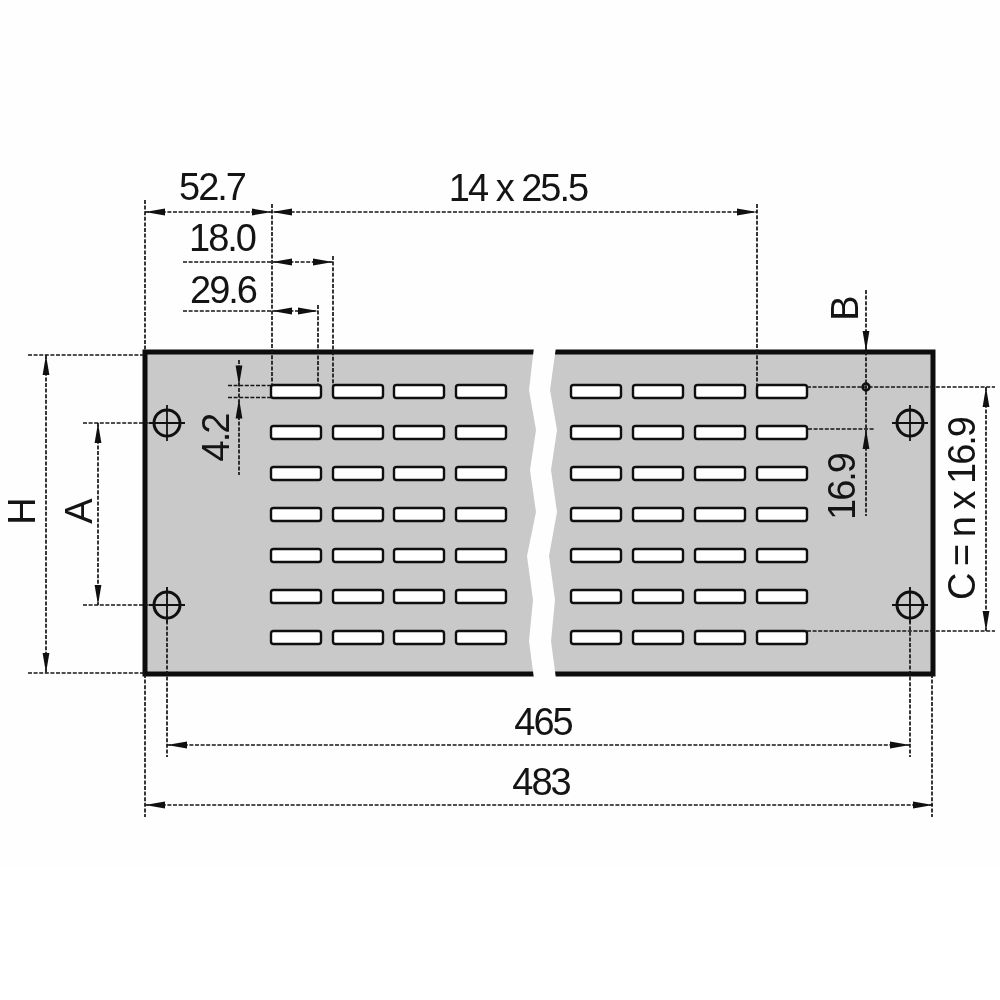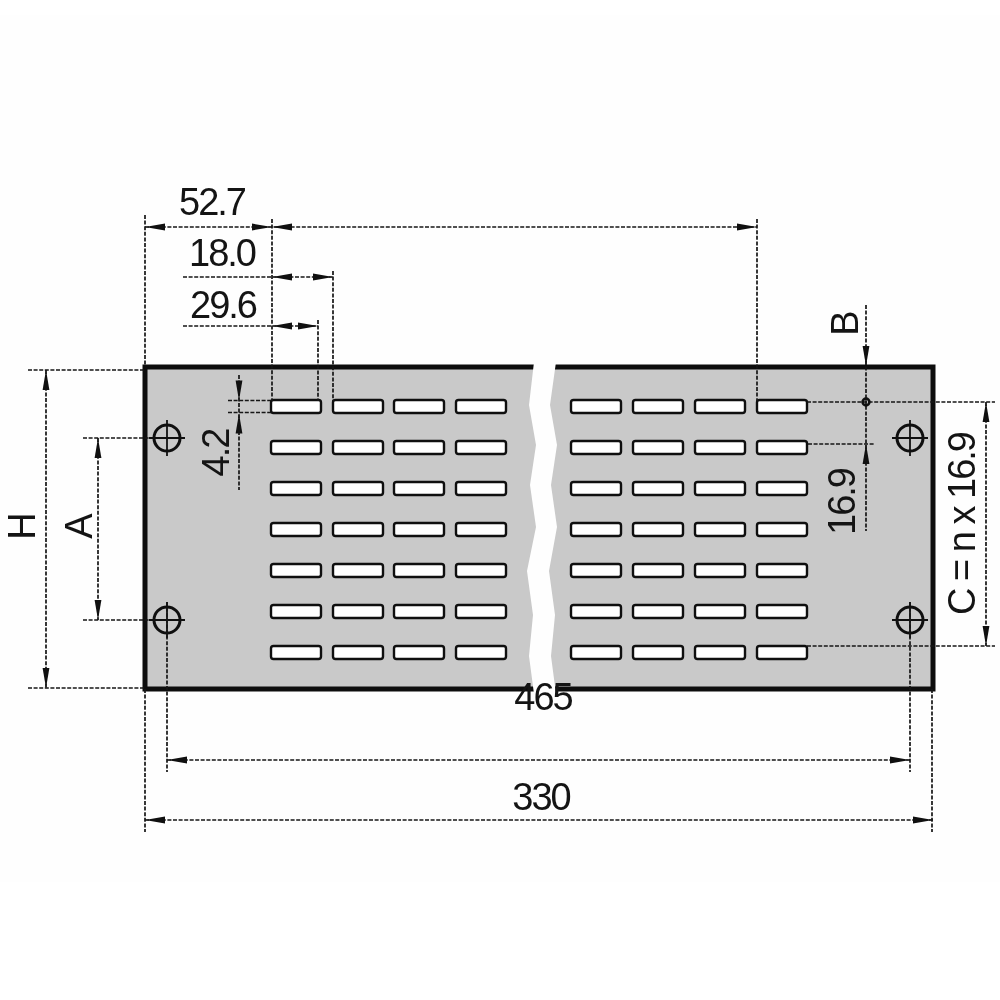--- a/index.html
+++ b/index.html
@@ -1,18 +1,18 @@
 <!DOCTYPE html>
 <html><head>
 <meta charset="utf-8">
 <style>
   html,body{margin:0;padding:0;background:#ffffff;}
   #stage{
     position:relative;width:1000px;height:867px;background:#fefefe;
-    font-family:"Liberation Sans",sans-serif;overflow:hidden;margin-top:15px;
+    font-family:"Liberation Sans",sans-serif;overflow:hidden;
   }
   #dwg{position:absolute;left:0;top:0;}
   .lbl{
     position:absolute;
     font:400 38px/1 "Liberation Sans",sans-serif;
     letter-spacing:-2px;
     color:#141414;
     white-space:nowrap;
     transform:translate(-50%,-50%);
   }
@@ -194,23 +194,24 @@
 
       <polygon class="arr" points="167,745 187,741.6 187,748.4"></polygon>
       <polygon class="arr" points="910,745 890,741.6 890,748.4"></polygon>
 
       <polygon class="arr" points="145,805 165,801.6 165,808.4"></polygon>
       <polygon class="arr" points="933,805 913,801.6 913,808.4"></polygon>
     </g>
   </svg>
 
   <div class="lbl" style="left:212px;top:187px">52.7</div>
+  <div class="lbl" style="left:518px;top:188px">14 x 25.5</div>
   <div class="lbl" style="left:222px;top:238px">18.0</div>
   <div class="lbl" style="left:223px;top:290px">29.6</div>
   <div class="lbl v" style="left:216px;top:438px">4.2</div>
   <div class="lbl v" style="left:845px;top:309px">B</div>
   <div class="lbl v" style="left:842px;top:487px">16.9</div>
   <div class="lbl v" style="left:962px;top:509px">C = n x 16.9</div>
   <div class="lbl v" style="left:22px;top:512px">H</div>
   <div class="lbl v" style="left:79px;top:512px">A</div>
-  <div class="lbl" style="left:543px;top:682px">465</div>
-  <div class="lbl" style="left:541px;top:782px">330</div>
+  <div class="lbl" style="left:543px;top:722px">465</div>
+  <div class="lbl" style="left:541px;top:782px">483</div>
 </div>
 
 </body></html>

